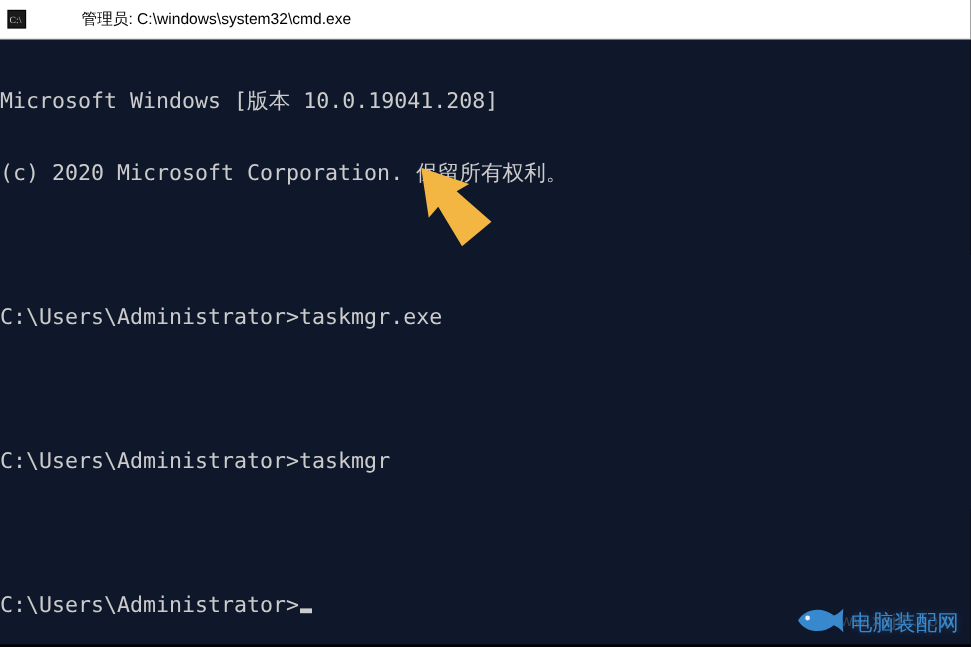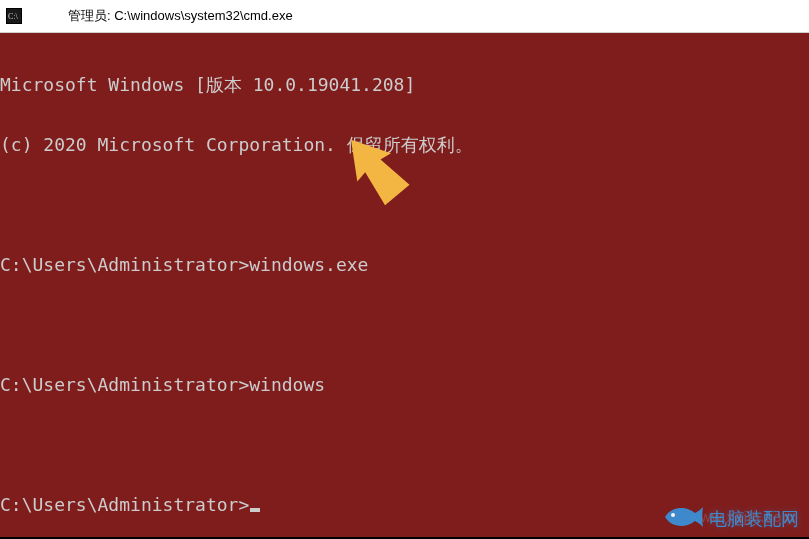--- a/index.html
+++ b/index.html
@@ -34,21 +34,21 @@
     .titlebar-icon svg {
       display: block;
     }
     .titlebar-text {
       font-family: "Segoe UI", Tahoma, sans-serif;
       font-size: 13px;
       color: #000;
       margin-left: 40px;
     }
     .terminal {
-      background: #7f1d1d;
+      background: #0f172a;
       color: #cccccc;
       font-size: 18px;
       line-height: 20px;
       padding: 2px 0;
       font-family: "NSimSun", "SimSun", Consolas, monospace;
       white-space: pre;
     }
     .term-line {
       min-height: 20px;
     }
@@ -116,23 +116,23 @@
       <text x="2" y="11" font-size="8" font-family="Consolas" fill="#ccc">C:\</text>
     </svg>
   </span>
   <span class="titlebar-text">管理员: C:\windows\system32\cmd.exe</span>
 </div>
 
 <div class="terminal">
   <div class="term-line">Microsoft Windows [版本 10.0.19041.208]</div>
   <div class="term-line">(c) 2020 Microsoft Corporation. 保留所有权利。</div>
   <div class="term-line"> </div>
-  <div class="term-line"><span>C:\Users\Administrator&gt;</span><span>windows.exe</span></div>
+  <div class="term-line"><span>C:\Users\Administrator&gt;</span><span>taskmgr.exe</span></div>
   <div class="term-line"> </div>
-  <div class="term-line"><span>C:\Users\Administrator&gt;</span><span>windows</span></div>
+  <div class="term-line"><span>C:\Users\Administrator&gt;</span><span>taskmgr</span></div>
   <div class="term-line"> </div>
   <div class="term-line current-line"><span>C:\Users\Administrator&gt;</span><span class="cursor"></span></div>
 </div>
 
 <div class="arrow-overlay">
   <svg width="80" height="84" viewBox="0 0 80 84">
     <g transform="rotate(-40 40 42)">
       <polygon points="40,0 62,36 50,34 56,72 24,72 30,34 18,36" fill="#f4b642"></polygon>
     </g>
   </svg>

